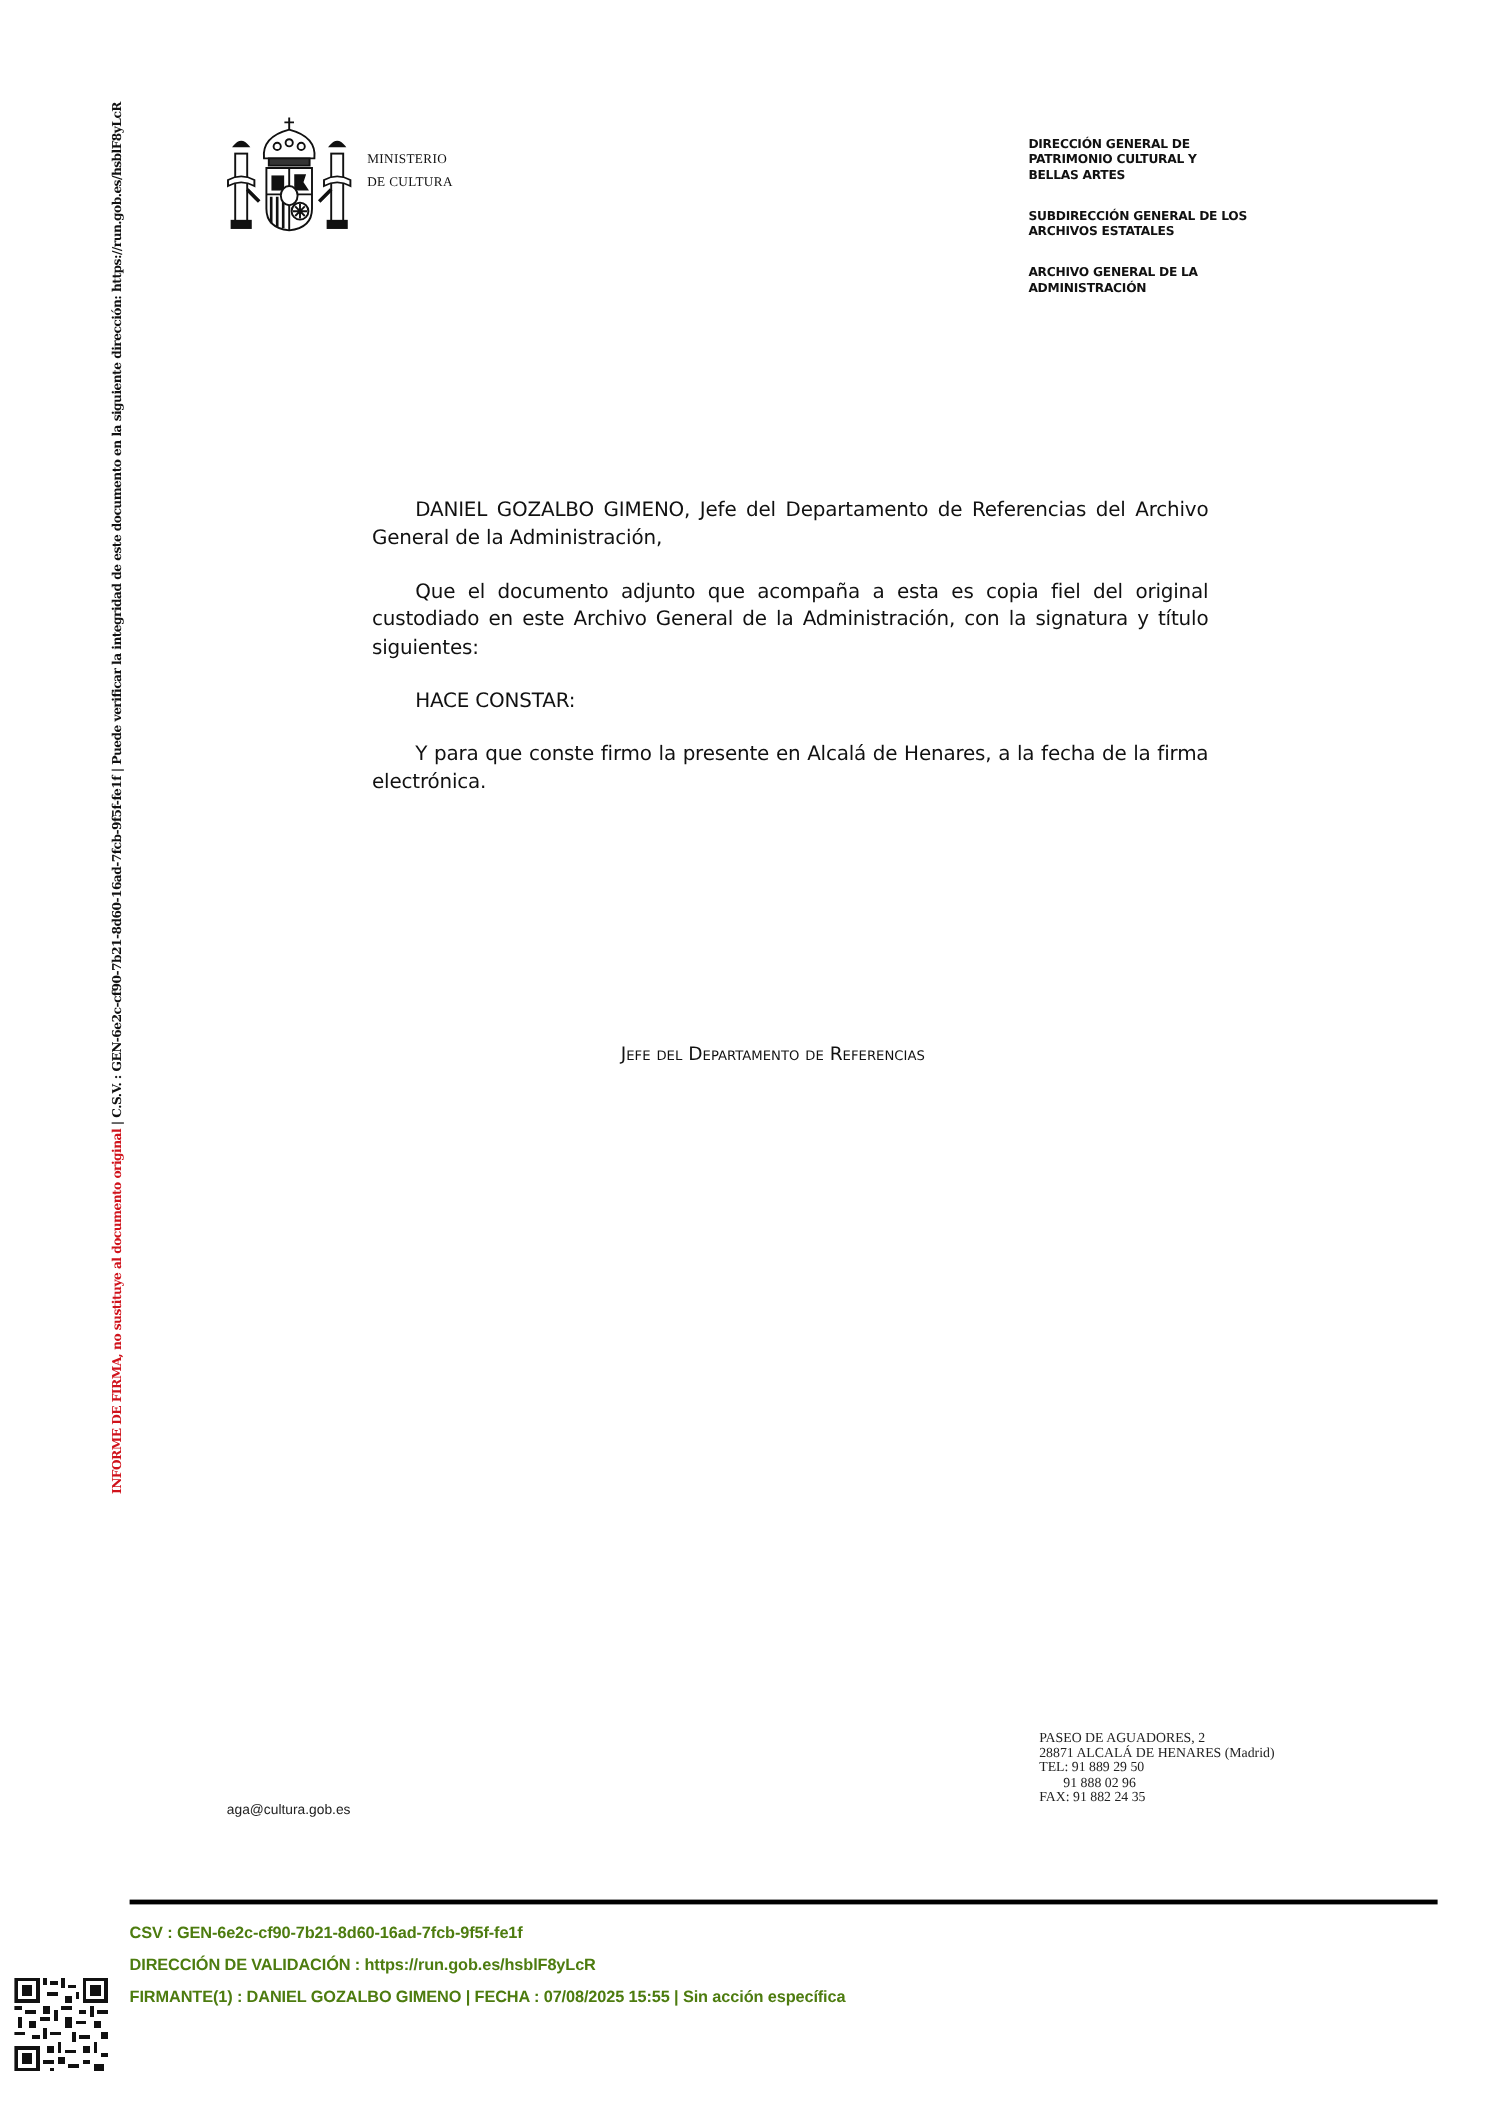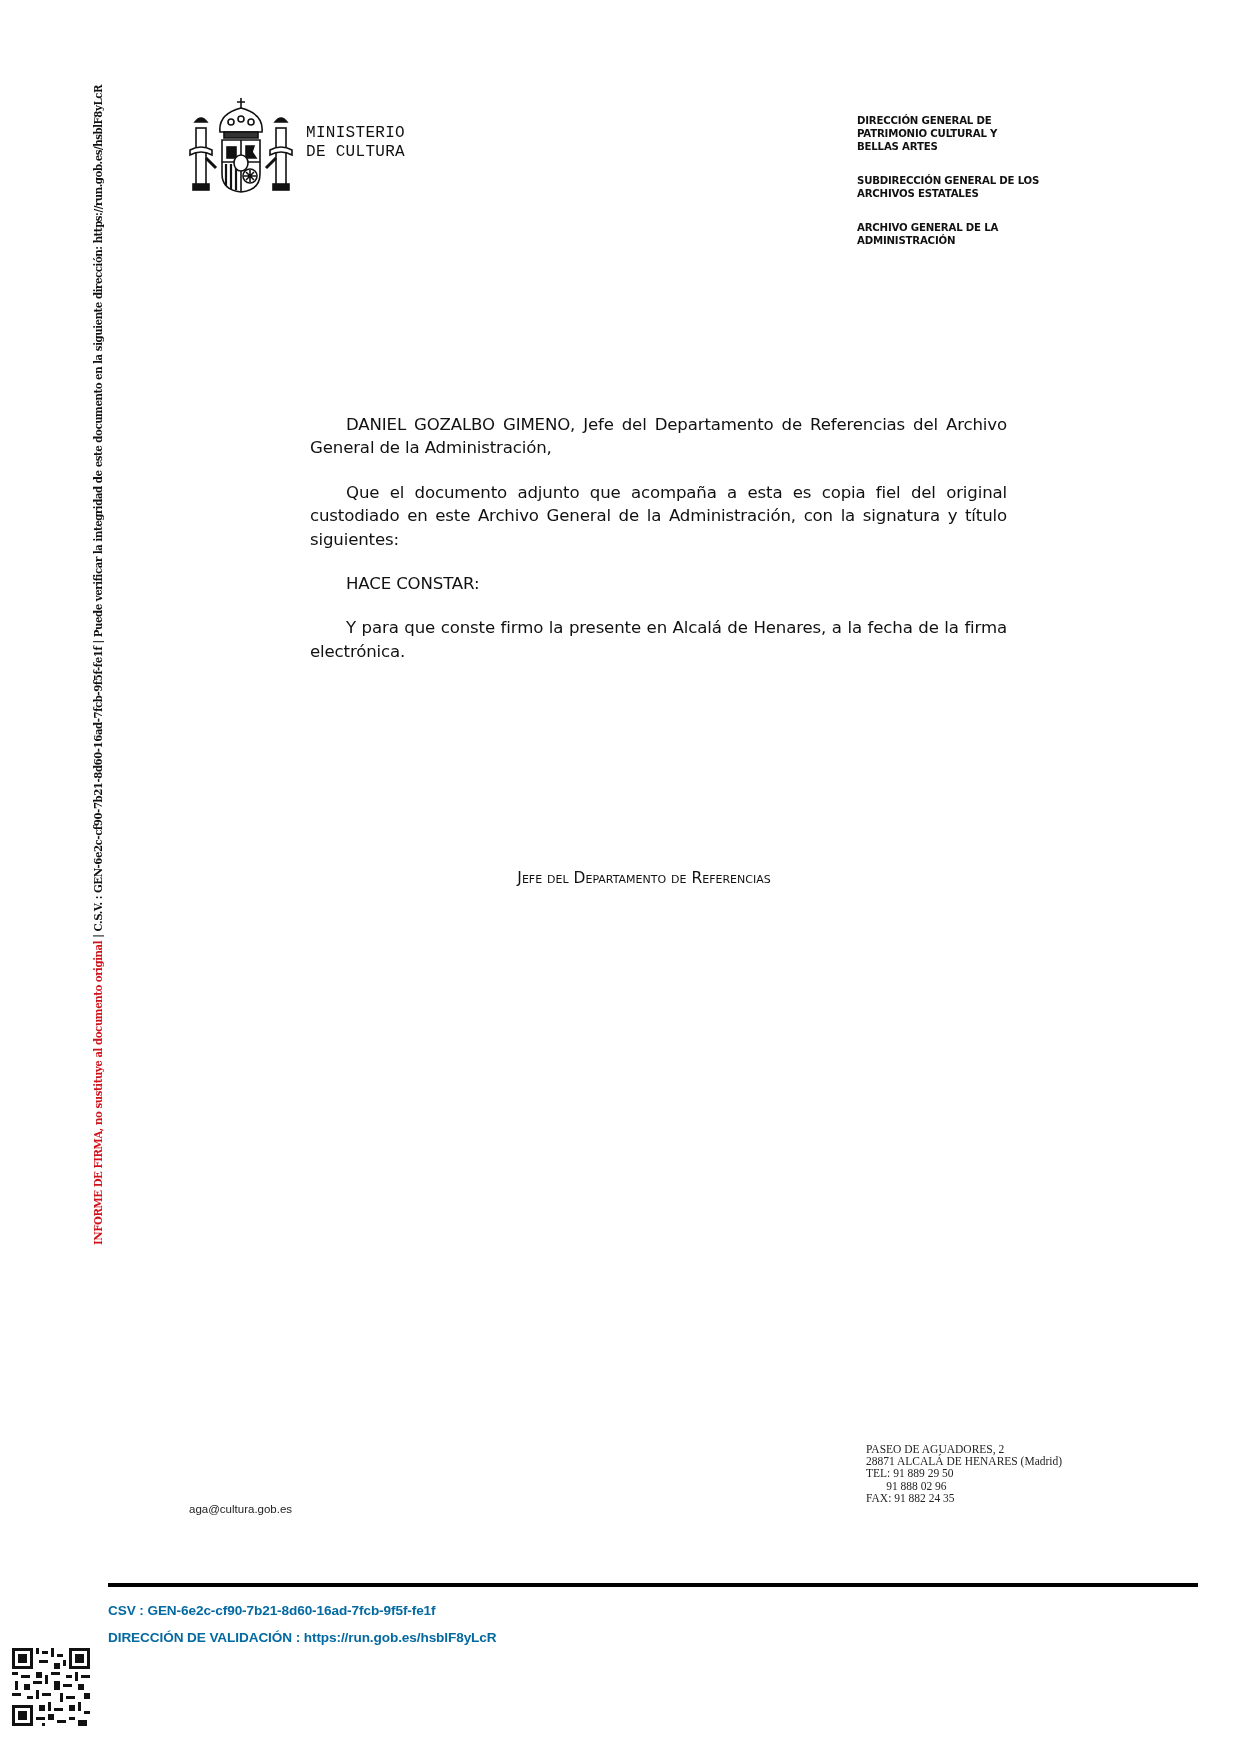--- a/index.html
+++ b/index.html
@@ -1,38 +1,38 @@
 <!DOCTYPE html>
 <html><head>
 <meta charset="utf-8">
 <style>
   html, body { margin: 0; padding: 0; background: #ffffff; }
   body { width: 1240px; height: 1754px; position: relative; overflow: hidden; font-family: "DejaVu Sans", sans-serif; color: #000; }
 
   .logo { position: absolute; left: 186px; top: 92px; width: 110px; height: 104px; }
-  .ministry { position: absolute; left: 306px; top: 124px; font-family: Liberation Mono, monospace; font-size: 16px; line-height: 19px; letter-spacing: 0.3px; color: #111; }
+  .ministry { position: absolute; left: 306px; top: 124px; font-family: Liberation Serif, serif; font-size: 11px; line-height: 19px; letter-spacing: 0.3px; color: #111; }
 
   .header-right { position: absolute; left: 857px; top: 93px; width: 230px; font-family: "DejaVu Sans", sans-serif; font-size: 10.2px; line-height: 13px; letter-spacing: -0.2px; font-weight: 600; color: #111; }
   .header-right .blk { margin-bottom: 9px; margin-top: 21px; }
 
   .vertical { position: absolute; left: 92px; top: 1245px; transform-origin: 0 0; transform: rotate(-90deg); white-space: nowrap; font-family: "DejaVu Serif", serif; font-size: 10.2px; letter-spacing: -0.45px; font-weight: bold; }
   .vertical .red { color: #d0121b; }
   .vertical .black { color: #111; }
 
   .body-text { position: absolute; left: 310px; top: 413px; width: 697px; font-family: "DejaVu Sans", sans-serif; font-size: 16.6px; line-height: 23.4px; color: #111; letter-spacing: -0.15px; }
   .body-text p { margin: 0 0 21px 0; text-align: justify; text-indent: 36px; }
 
   .signature { position: absolute; left: 400px; top: 867px; width: 488px; text-align: center; font-family: "DejaVu Sans", sans-serif; font-size: 15.5px; line-height: 22px; font-variant: small-caps; color: #111; }
 
   .address { position: absolute; left: 866px; top: 1443px; font-family: Liberation Serif, serif; font-size: 11.5px; line-height: 12.2px; color: #222; white-space: pre; }
   .email { position: absolute; left: 189px; top: 1503px; font-family: "Liberation Sans", sans-serif; font-size: 11.5px; color: #222; }
 
   .rule { position: absolute; left: 108px; top: 1583px; width: 1090px; height: 4px; background: #000; }
 
-  .csv-block { position: absolute; left: 108px; top: 1598px; font-family: "Liberation Sans", sans-serif; font-weight: bold; font-size: 13.6px; line-height: 26.5px; color: #0369a1; white-space: nowrap; letter-spacing: -0.1px; }
+  .csv-block { position: absolute; left: 108px; top: 1598px; font-family: "Liberation Sans", sans-serif; font-weight: bold; font-size: 13.6px; line-height: 26.5px; color: #4d7c0f; white-space: nowrap; letter-spacing: -0.1px; }
 
   .qr { position: absolute; left: 12px; top: 1648px; width: 78px; height: 78px; }
 </style>
 </head>
 <body>
 
 <div class="logo">
   <svg width="110" height="104" viewBox="0 0 110 104">
     <g fill="none" stroke="#111" stroke-width="1.6">
 
@@ -114,20 +114,21 @@
 TEL: 91 889 29 50
        91 888 02 96
 FAX: 91 882 24 35</div>
 <div class="email">aga@cultura.gob.es</div>
 
 <div class="rule"></div>
 
 <div class="csv-block">
   <div>CSV : GEN-6e2c-cf90-7b21-8d60-16ad-7fcb-9f5f-fe1f</div>
   <div>DIRECCIÓN DE VALIDACIÓN : https://run.gob.es/hsblF8yLcR</div>
+  <div>FIRMANTE(1) : DANIEL GOZALBO GIMENO | FECHA : 07/08/2025 15:55 | Sin acción específica</div>
 </div>
 
 <div class="qr">
   <svg width="78" height="78" viewBox="0 0 26 26" shape-rendering="crispEdges">
     <rect width="26" height="26" fill="#fff"></rect>
     <g fill="#111">
       <rect x="0" y="0" width="7" height="7"></rect>
         <rect x="1" y="1" width="5" height="5" fill="#fff"></rect>
         <rect x="2" y="2" width="3" height="3"></rect>
       <rect x="19" y="0" width="7" height="7"></rect>

